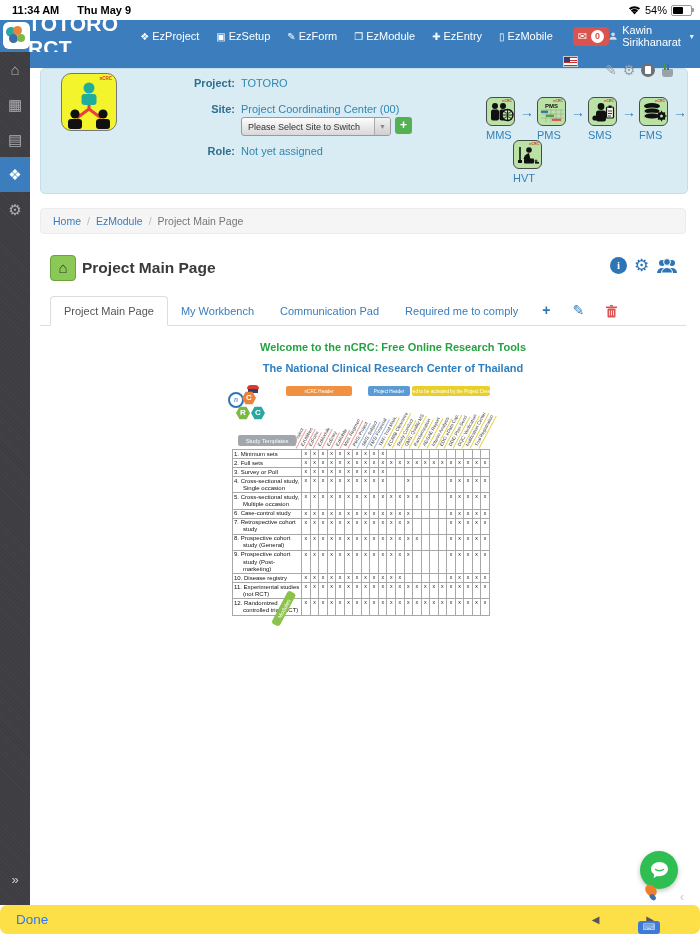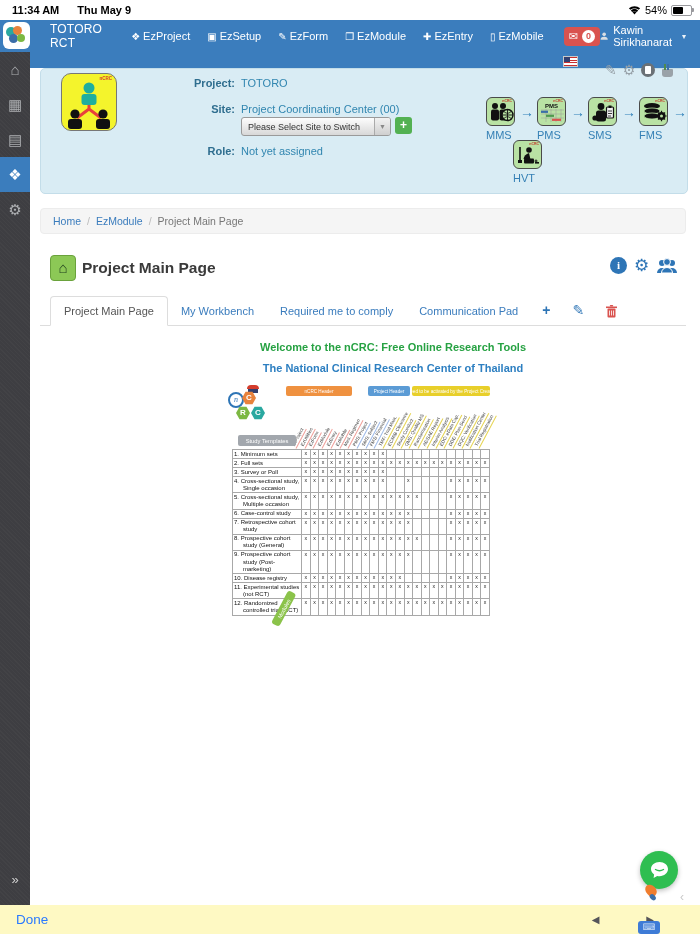--- a/index.html
+++ b/index.html
@@ -13,21 +13,21 @@
   #statusbar .date{margin-left:18px;font-weight:bold;}
   #statusbar .right{margin-left:auto;margin-right:8px;display:flex;align-items:center;gap:4px;}
   .battery{position:relative;width:19px;height:9px;border:1px solid #9a9a9e;border-radius:2px;}
   .battery .fill{position:absolute;left:1px;top:1px;bottom:1px;width:54%;background:#000;border-radius:1px;}
   .battery .nub{position:absolute;right:-3px;top:2px;width:2px;height:4px;background:#9a9a9e;border-radius:0 1px 1px 0;}
 
   
   #navbar{position:absolute;left:0;top:20px;width:700px;height:32px;background:#3b7dbd;display:flex;align-items:center;}
   #appicon{position:absolute;left:3px;top:2px;width:27px;height:27px;background:#fff;border-radius:6px;overflow:hidden;}
   #appicon i{position:absolute;border-radius:50%;}
-  #brand{margin-left:50px;color:#fff;font-size:12px;font-weight:normal;letter-spacing:.2px;}
+  #brand{margin-left:28px;color:#fff;font-size:21px;font-weight:bold;letter-spacing:.2px;}
   #nav-items{display:flex;margin-left:22px;gap:17px;align-items:center;}
   .nav-item{color:#fff;font-size:11px;display:flex;align-items:center;gap:3px;cursor:default;white-space:nowrap;}
   .nav-ic{font-size:10px;}
   #mail-badge{margin-left:20px;background:#d9534f;border-radius:4px;height:19px;padding:0 5px;display:flex;align-items:center;gap:4px;}
   #mail-badge .env{color:#fff;font-size:11px;line-height:1;}
   #mail-badge .cnt{width:13px;height:13px;background:#fff;border-radius:50%;color:#d9534f;font-size:9px;font-weight:bold;
     display:flex;align-items:center;justify-content:center;}
   #nav-user{margin-left:auto;margin-right:14px;display:flex;align-items:center;gap:5px;color:#fff;font-size:11px;}
   #nav-user .caret{font-size:8px;opacity:.9;}
   #subbar{position:absolute;left:30px;top:52px;width:670px;height:16px;background:#3b7dbd;}
@@ -126,21 +126,21 @@
   #mtable td.name{width:62px;font-size:6px;color:#111;padding:0.5px 1px 0.5px 10px;text-indent:-9px;line-height:1.18;}
   #mtable td.x{width:8.72px;text-align:center;font-size:5.2px;line-height:7px;color:#222;padding:0;}
 
   
   #chat-btn{position:absolute;left:640px;top:851px;width:38px;height:38px;border-radius:50%;background:#2fbe51;
     box-shadow:0 2px 5px rgba(0,0,0,.25);display:flex;align-items:center;justify-content:center;}
   #flame{position:absolute;left:646px;top:884px;width:10px;height:13px;background:#f07d2e;border-radius:50% 50% 50% 0;
     transform:rotate(-45deg);}
   #flame:after{content:"";position:absolute;left:-1px;top:9px;width:5px;height:7px;background:#3b6ea8;border-radius:50%;}
   #mini-chev{position:absolute;left:680px;top:890px;color:#c9c9c9;font-size:12px;}
-  #bottombar{position:absolute;left:0;top:905px;width:700px;height:29px;background:#fef9c3;}
+  #bottombar{position:absolute;left:0;top:905px;width:700px;height:29px;background:#fde047;border-radius:7px;}
   #done-btn{position:absolute;left:16px;top:7px;font-size:13.5px;color:#2979ff;}
   #bb-arrows{position:absolute;right:24px;top:9px;color:#55555a;font-size:10px;letter-spacing:22px;}
   #kbd-btn{position:absolute;left:638px;top:16px;width:22px;height:13px;background:#3e7bd6;border-radius:3px;
     color:#cfe0f5;font-size:9px;text-align:center;line-height:13px;}
 </style>
 </head>
 <body>
 
 <div id="screen">
 
@@ -351,22 +351,22 @@
       <path d="M1 15a5 5 0 0 1 10 0z" fill="#2e75b6"></path>
         <path d="M11 15a5 5 0 0 1 10 0z" fill="#2e75b6"></path>
         <path d="M5.5 15a5.5 5.5 0 0 1 11 0z" fill="#2e75b6" stroke="#fff" stroke-width="1"></path>
     </svg>
   </div>
 
   <div id="tabbar">
     <span id="tabs-host" style="display:flex;align-items:flex-end;">
         <span class="tab active">Project Main Page</span>
         <span class="tab">My Workbench</span>
+        <span class="tab">Communication Pad</span>
         <span class="tab">Required me to comply</span>
-        <span class="tab">Communication Pad</span>
       </span>
     <span class="tab-ic">+</span>
     <span class="tab-ic" style="font-weight:normal;">✎</span>
     <span class="tab-ic">
       <svg width="11" height="13" viewBox="0 0 11 13">
           <rect x="1.5" y="3.5" width="8" height="9" rx="1" fill="#d9534f"></rect>
           <rect x="0" y="1.5" width="11" height="1.6" fill="#d9534f"></rect>
           <rect x="3.8" y="0" width="3.4" height="1.6" rx="0.8" fill="#d9534f"></rect>
           <path d="M3.5 5.5v5 M5.5 5.5v5 M7.5 5.5v5" stroke="#fff" stroke-width="0.8"></path>
         </svg>

